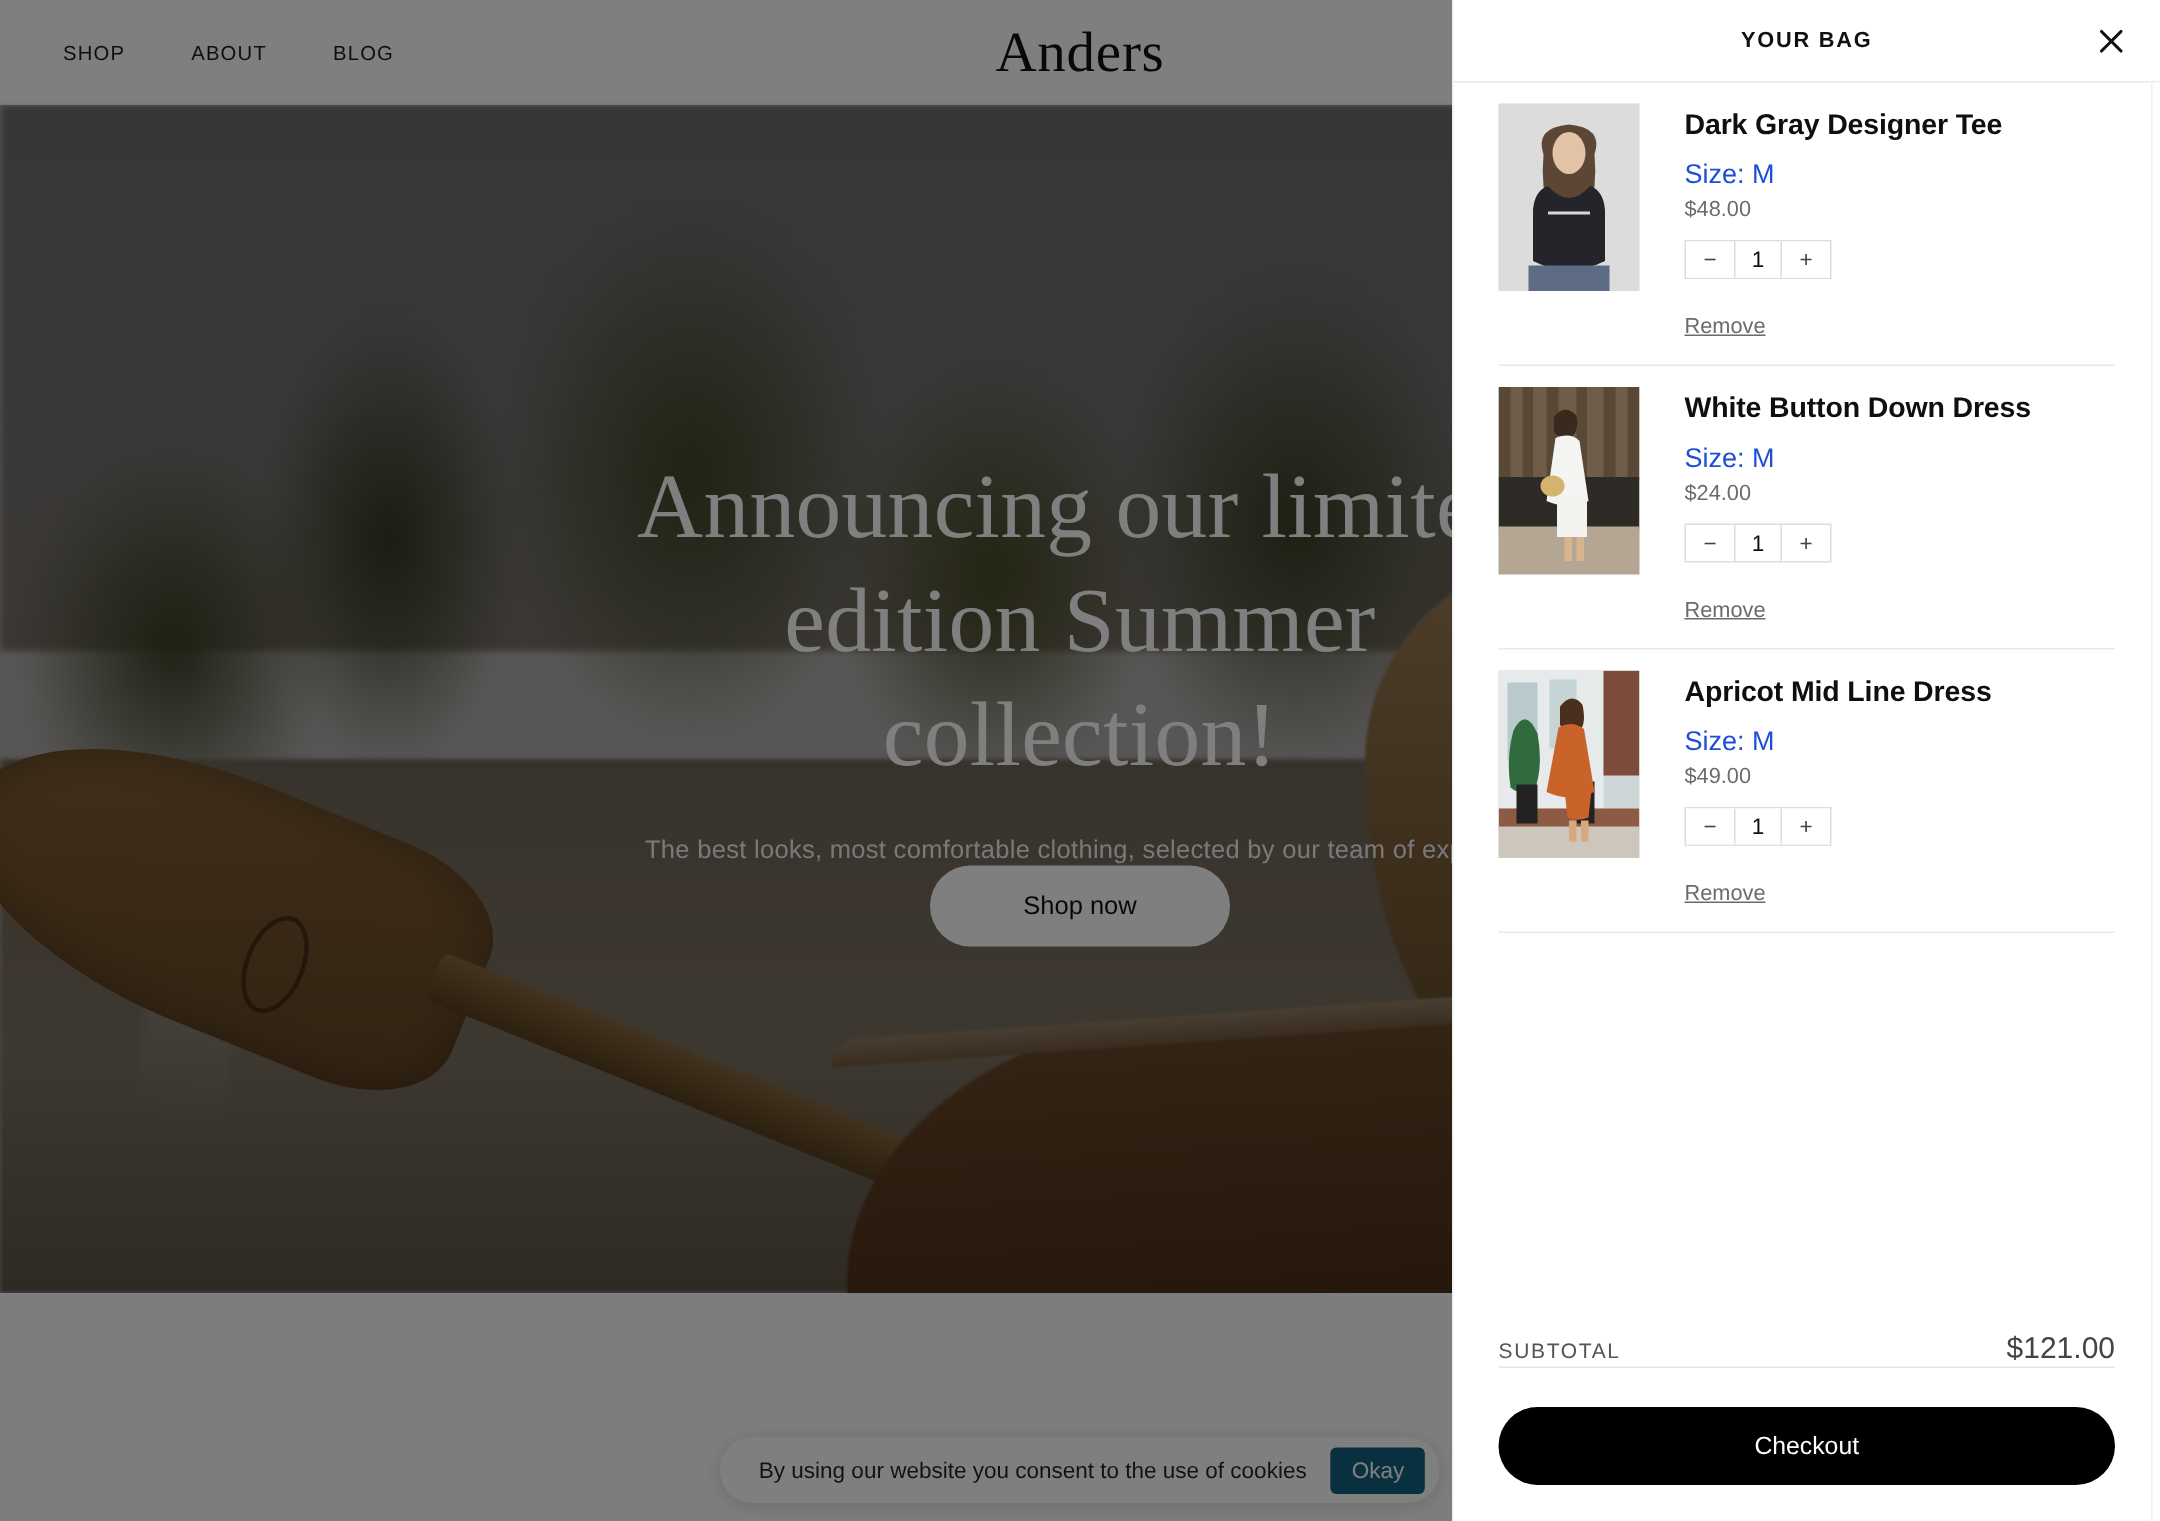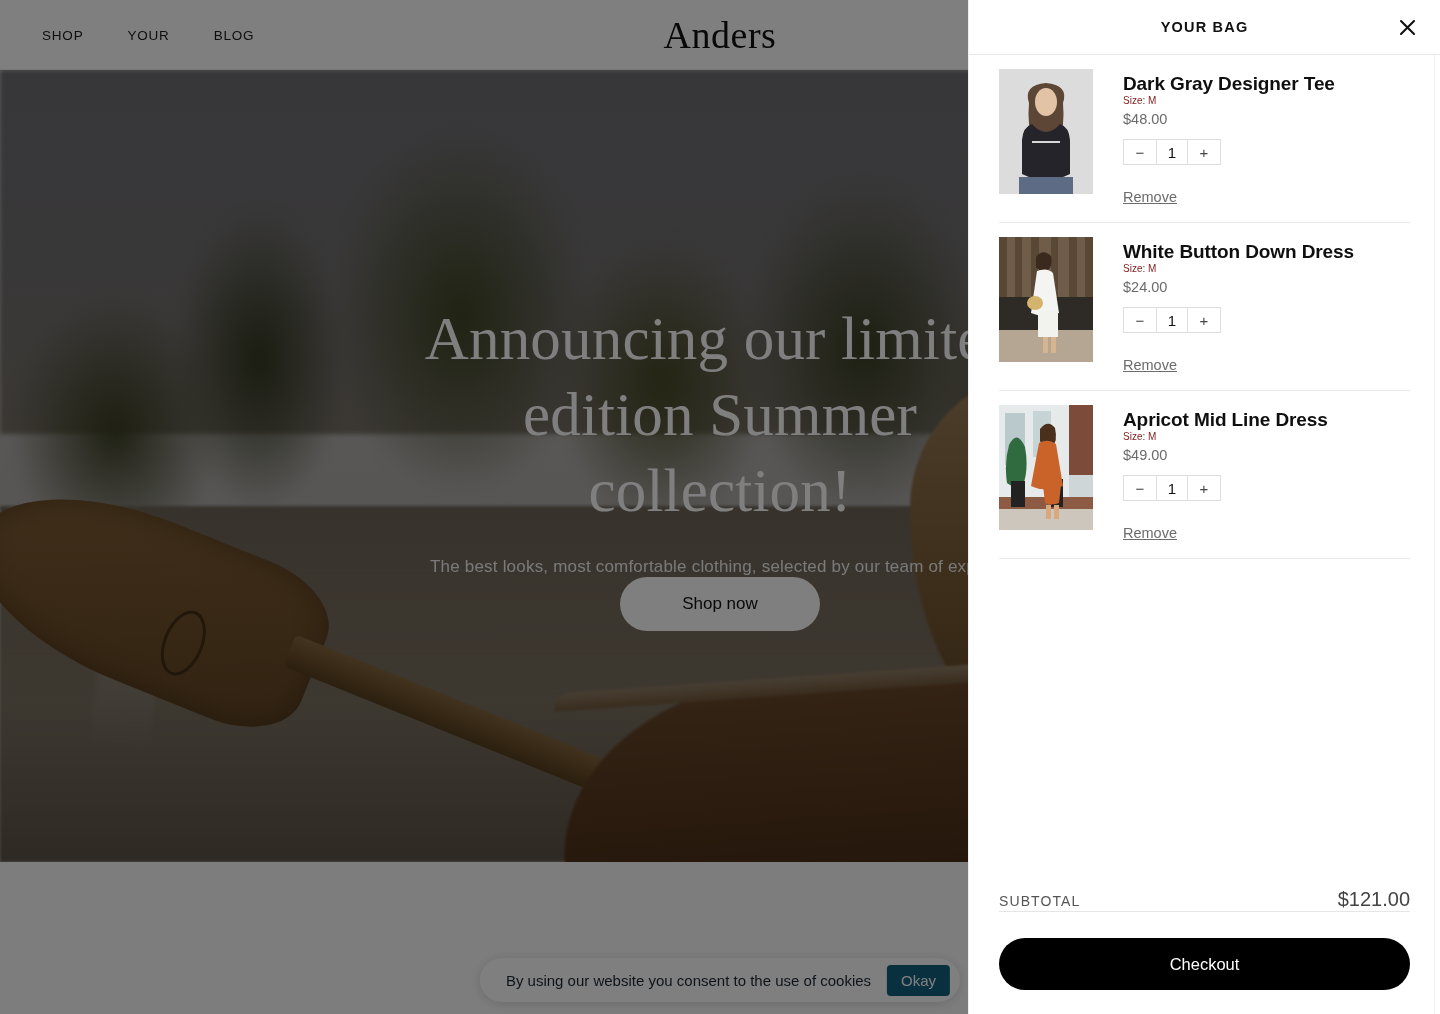--- a/index.html
+++ b/index.html
@@ -199,21 +199,21 @@
   .drawer-body{ flex:1 1 auto; overflow:hidden; padding:0 30px; }
 
   .cart-item{ display:flex; gap:30px; padding:14px 0 16px 0; border-bottom:1px solid #e9e9e9; }
   .cart-item:last-child{ }
   .thumb{
     width:94px; height:125px; flex:0 0 94px; background:#d9d9d9; overflow:hidden; position:relative;
   }
   .thumb svg{ display:block; width:100%; height:100%; }
   .item-info{ flex:1 1 auto; padding-top:4px; }
   .item-name{ font-size:19px; font-weight:700; color:#0f0f0f; letter-spacing:-0.1px; }
-  .item-meta{ font-size:10px; color:#7f1d1d; }
+  .item-meta{ font-size:18px; color:#1d4ed8; margin-top:11px; }
   .item-price{ font-size:14.5px; color:#6b6b6b; margin-top:5px; }
   .stepper{
     margin-top:12px; display:inline-flex; border:1px solid #ddd; height:26px; align-items:stretch;
   }
   .stepper button, .stepper .qty{
     width:32px; display:flex; align-items:center; justify-content:center;
     background:#fff; border:none; font-size:15px; color:#444; cursor:pointer;
     font-family:"Liberation Sans", sans-serif;
   }
   .stepper .qty{ border-left:1px solid #ddd; border-right:1px solid #ddd; color:#111; cursor:default; }
@@ -244,21 +244,21 @@
 </head>
 <body>
 
 <div id="page">
 
   <div class="site">
 
     <div class="topbar">
       <nav class="nav">
         <a href="#">SHOP</a>
-        <a href="#">YOUR</a>
+        <a href="#">ABOUT</a>
         <a href="#">BLOG</a>
       </nav>
       <div class="brand">Anders</div>
       <div class="cart-btn">
         <span>
           <svg width="16" height="16" viewBox="0 0 16 16" fill="none" stroke="#1d1d1f" stroke-width="1.3">
             <path d="M3 5h10l-1 9H4L3 5z"></path>
               <path d="M6 5V3.5a2 2 0 014 0V5"></path>
           </svg>
         </span>

